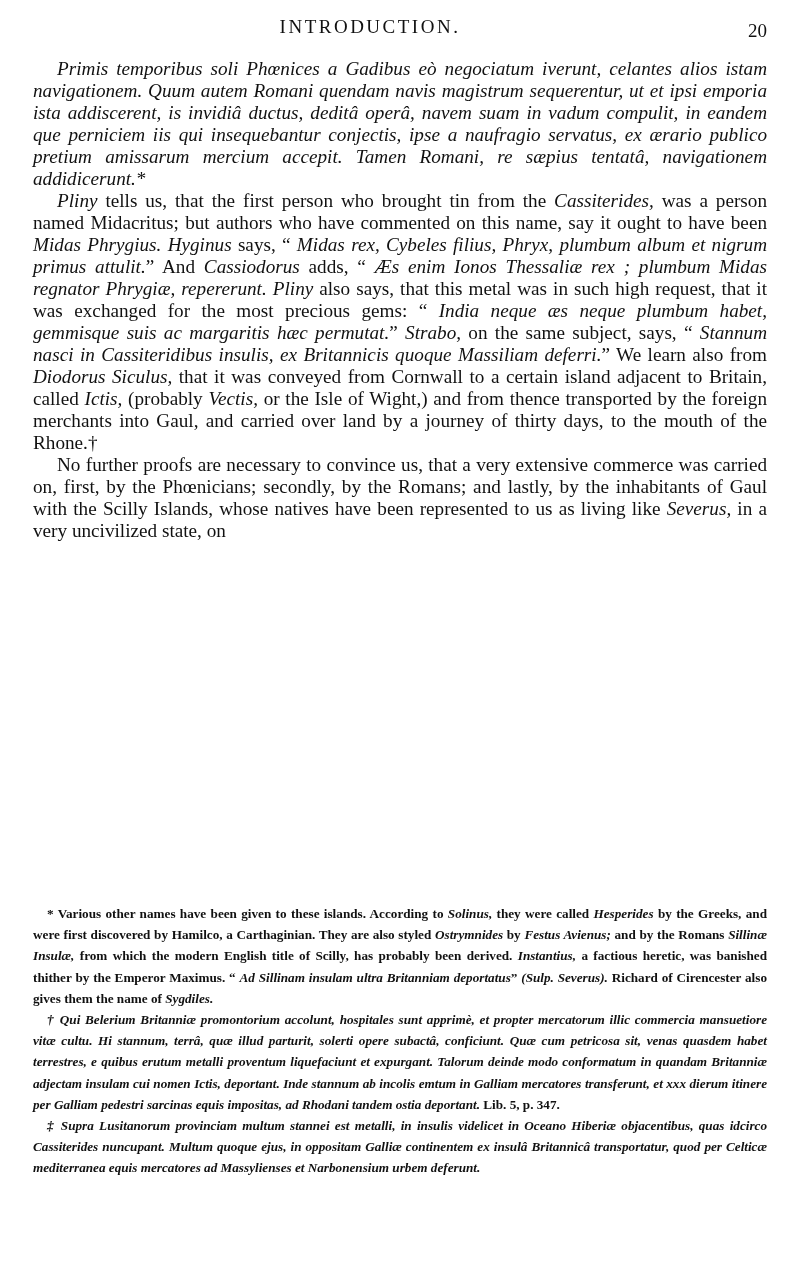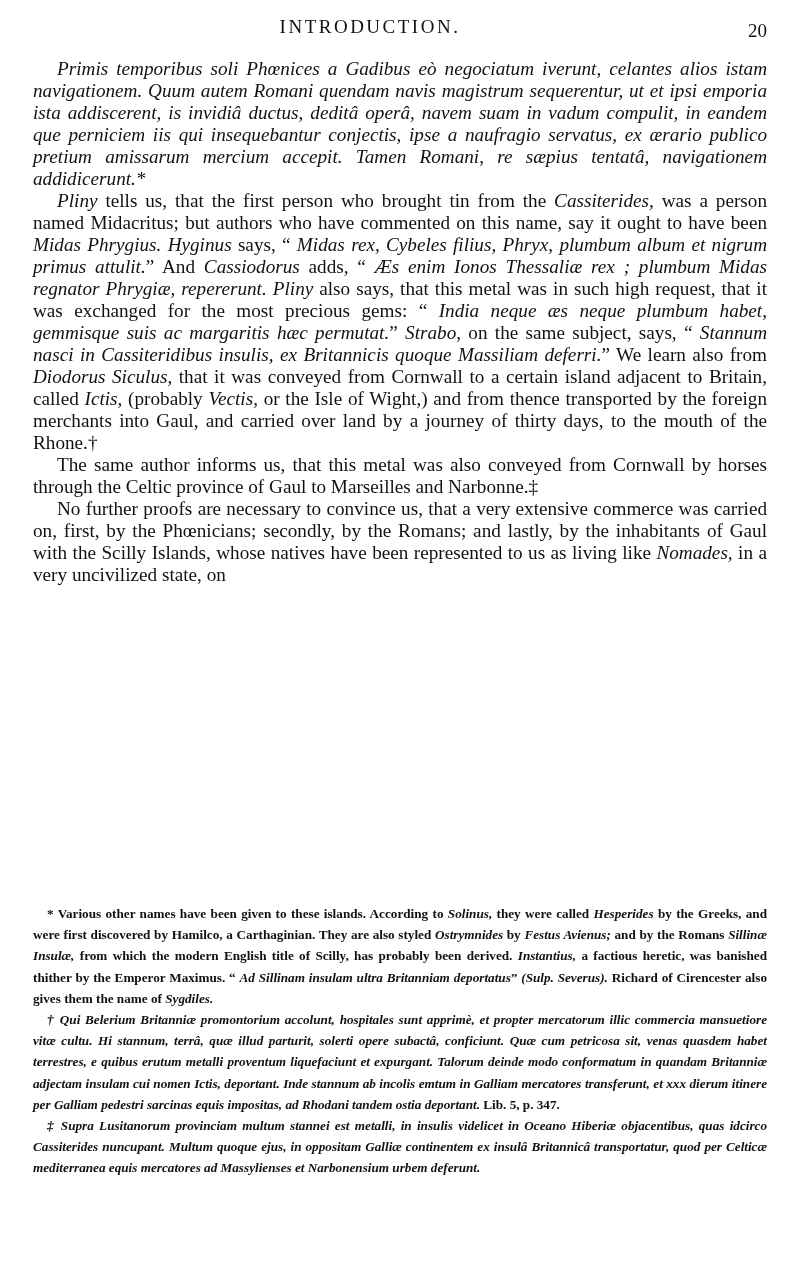--- a/index.html
+++ b/index.html
@@ -29,23 +29,22 @@
   <div class="running-head">
     <div class="running-title">INTRODUCTION.</div>
     <div class="page-number">20</div>
   </div>
 
   <div class="body-text">
     <p class="latin">Primis temporibus soli Phœnices a Gadibus eò negociatum iverunt, celantes alios istam navigationem.  Quum autem Romani quendam navis magistrum sequerentur, ut et ipsi emporia ista addiscerent, is invidiâ ductus, deditâ operâ, navem suam in vadum compulit, in eandem que perniciem iis qui insequebantur conjectis, ipse a naufragio servatus, ex ærario publico pretium amissarum mercium accepit.  Tamen Romani, re sæpius tentatâ, navigationem addidicerunt.*</p>
 
     <p><i>Pliny</i><span> tells us, that the first person who brought tin from the </span><i>Cassiterides,</i><span> was a person named Midacritus; but authors who have commented on this name, say it ought to have been </span><i>Midas Phrygius.</i><span>  </span><i>Hyginus</i><span> says, “ </span><i>Midas rex, Cybeles filius, Phryx, plumbum album et nigrum primus attulit.</i><span>”  And </span><i>Cassiodorus</i><span> adds, “ </span><i>Æs enim Ionos Thessaliæ rex ;  plumbum Midas regnator Phrygiæ, repererunt.</i><span>  </span><i>Pliny</i><span> also says, that this metal was in such high request, that it was exchanged for the most precious gems: “ </span><i>India neque æs neque plumbum habet, gemmisque suis ac margaritis hæc permutat.</i><span>”  </span><i>Strabo,</i><span> on the same subject, says, “ </span><i>Stannum nasci in Cassiteridibus insulis, ex Britannicis quoque Massiliam deferri.</i><span>” We learn also from </span><i>Diodorus Siculus,</i><span> that it was conveyed from Cornwall to a certain island adjacent to Britain, called </span><i>Ictis,</i><span> (probably </span><i>Vectis,</i><span> or the Isle of Wight,) and from thence transported by the foreign merchants into Gaul, and carried over land by a journey of thirty days, to the mouth of the Rhone.†</span></p>
 
-    <p>The same author informs us, that this metal was also conveyed from Cornwall by horses through the Celtic province of Gaul to Marseilles and Narbonne.‡</p>
 
-    <p><span>No further proofs are necessary to convince us, that a very extensive commerce was carried on, first, by the Phœnicians;  secondly, by the Romans;  and lastly, by the inhabitants of Gaul with the Scilly Islands, whose natives have been represented to us as living like </span><i>Nomades,</i><span> in a very uncivilized state, on</span></p>
+    <p><span>No further proofs are necessary to convince us, that a very extensive commerce was carried on, first, by the Phœnicians;  secondly, by the Romans;  and lastly, by the inhabitants of Gaul with the Scilly Islands, whose natives have been represented to us as living like </span><i>Severus,</i><span> in a very uncivilized state, on</span></p>
   </div>
 
   <div class="footnotes">
     <p><span>* Various other names have been given to these islands.  According to </span><i>Solinus,</i><span> they were called </span><i>Hesperides</i><span> by the Greeks, and were first discovered by Hamilco, a Carthaginian.  They are also styled </span><i>Ostrymnides</i><span> by </span><i>Festus Avienus;</i><span> and by the Romans </span><i>Sillinæ Insulæ,</i><span> from which the modern English title of Scilly, has probably been derived.  </span><i>Instantius,</i><span> a factious heretic, was banished thither by the Emperor Maximus.  “ </span><i>Ad Sillinam insulam ultra Britanniam deportatus</i><span>” </span><i>(Sulp. Severus).</i><span>  Richard of Cirencester also gives them the name of </span><i>Sygdiles.</i></p>
 
     <p class="latin"><span>† Qui Belerium Britanniæ promontorium accolunt, hospitales sunt apprimè, et propter mercatorum illic commercia mansuetiore vitæ cultu.  Hi stannum, terrâ, quæ illud parturit, solerti opere subactâ, conficiunt.  Quæ cum petricosa sit, venas quasdem habet terrestres, e quibus erutum metalli proventum liquefaciunt et expurgant.  Talorum deinde modo conformatum in quandam Britanniæ adjectam insulam cui nomen Ictis, deportant.  Inde stannum ab incolis emtum in Galliam mercatores transferunt, et xxx dierum itinere per Galliam pedestri sarcinas equis impositas, ad Rhodani tandem ostia deportant.</span><span class="up">  Lib. 5, p. 347.</span></p>
 
     <p class="latin">‡ Supra Lusitanorum provinciam multum stannei est metalli, in insulis videlicet in Oceano Hiberiæ objacentibus, quas idcirco Cassiterides nuncupant.  Multum quoque ejus, in oppositam Galliæ continentem ex insulâ Britannicâ transportatur, quod per Celticæ mediterranea equis mercatores ad Massylienses et Narbonensium urbem deferunt.</p>
   </div>
 

